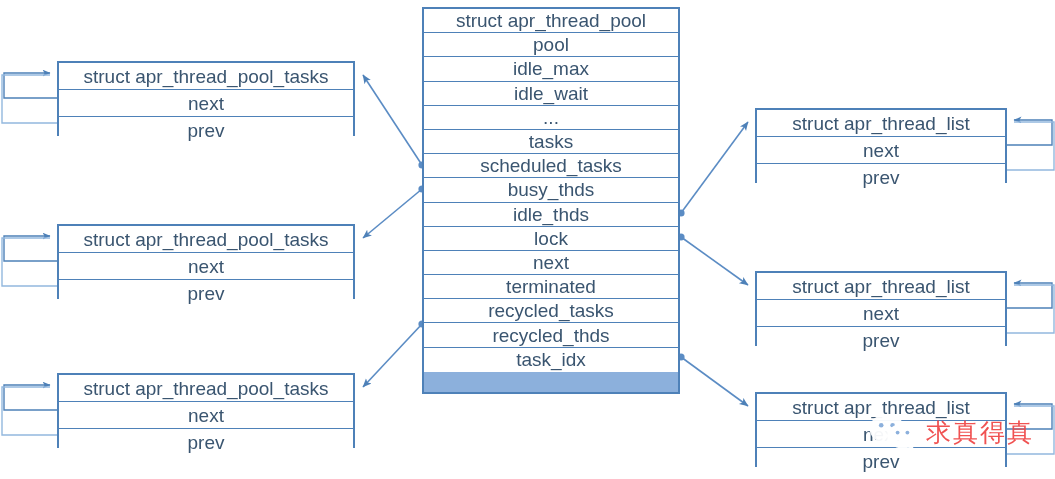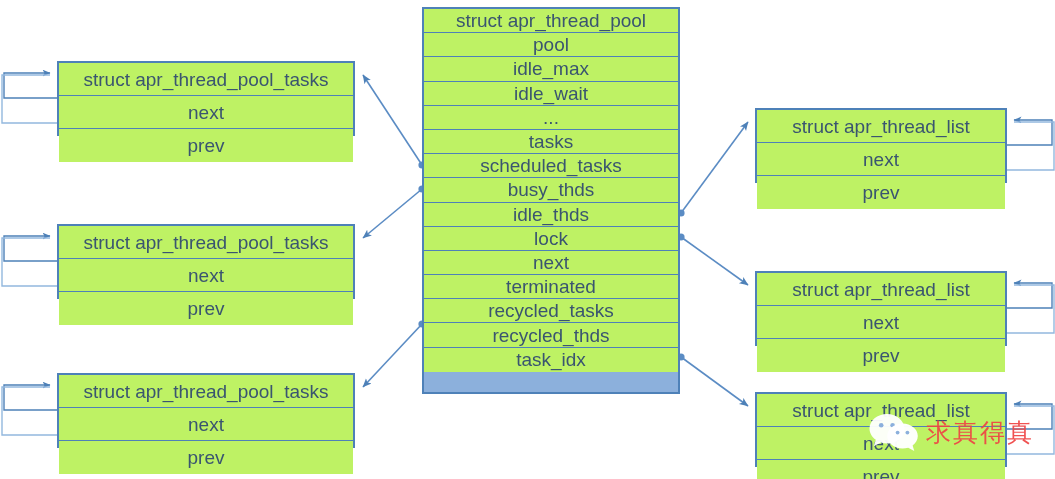--- a/index.html
+++ b/index.html
@@ -27,21 +27,21 @@
   }
   .struct-box {
     position: absolute;
     box-sizing: border-box;
     border: 2px solid #4E81B8;
     background: #8CB0DC;
   }
   .struct-row {
     box-sizing: border-box;
     border-bottom: 1px solid #4E81B8;
-    background: #bef264;
+    background: #ffffff;
     color: #3A5570;
     text-align: center;
     white-space: nowrap;
     overflow: hidden;
     line-height: 1;
     display: flex;
     align-items: center;
     justify-content: center;
   }
   .struct-row:last-child {
@@ -53,21 +53,21 @@
     top: 7px;
     width: 258px;
     height: 387px;
   }
   #central-box .struct-row {
     height: 24.2px;
     font-size: 19px;
   }
   
   .side-box .struct-row {
-    height: 33px;
+    height: 27px;
     font-size: 19px;
   }
   .side-box {
     width: 298px;
     height: 75px;
   }
   #left-box-0 { left: 57px;  top: 61px;  }
   #left-box-1 { left: 57px;  top: 224px; }
   #left-box-2 { left: 57px;  top: 373px; }
   .right-box { width: 252px; height: 75px; }

